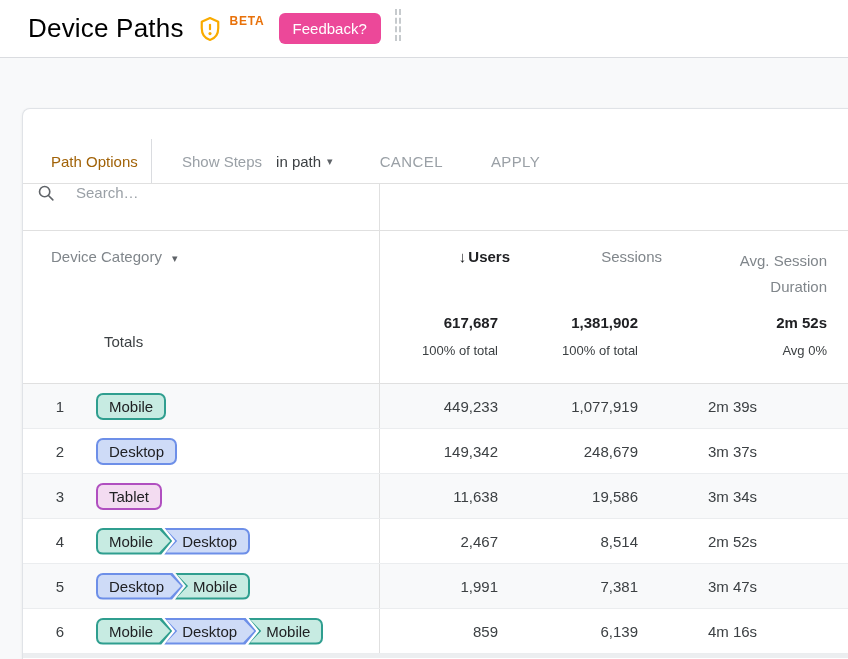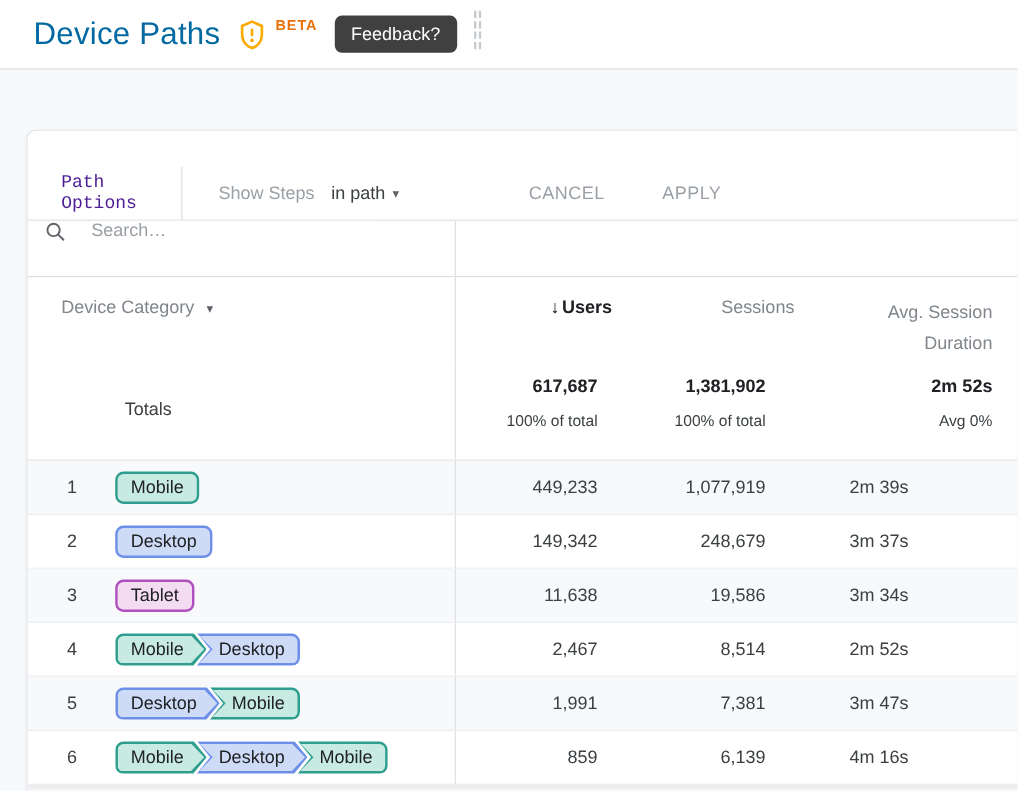--- a/index.html
+++ b/index.html
@@ -8,21 +8,21 @@
     font-family: "Liberation Sans", "DejaVu Sans", sans-serif;
     background:#f8f9fa; position:relative; overflow:hidden; color:#3c4043;
   }
 
   
   .app-header {
     position:absolute; top:0; left:0; right:0; height:58px;
     background:#fff; border-bottom:1px solid #dadce0;
     display:flex; align-items:center; padding-left:28px;
   }
-  .page-title { font-size:26px; font-weight:400; color:#0369a1; letter-spacing:0.2px; }
+  .page-title { font-size:26px; font-weight:400; color:#000000; letter-spacing:0.2px; }
   .shield-wrap { margin-left:15px; display:flex; align-items:center; }
   .beta-badge { font-size:12px; font-weight:700; letter-spacing:0.8px; margin:-16px 0 0 9px; }
   .feedback-btn {
     margin-left:14px; border:none; color:#fff; font-size:15px; font-weight:500;
     padding:7px 14px; border-radius:6px; cursor:pointer;
     font-family:"Liberation Sans","DejaVu Sans",sans-serif;
   }
   .drag-handle {
     position:absolute; left:395px; top:9px; height:32px; width:6px;
     border-left:2px dashed #c6cacd; border-right:2px dashed #c6cacd;
@@ -34,31 +34,31 @@
     background:#fff; border:1px solid #e0e3e7; border-right:none; border-bottom:none;
     border-radius:8px 0 0 0; box-shadow:0 1px 3px rgba(60,64,67,0.08);
     overflow:hidden;
   }
 
   
   .options-row {
     margin-top:30px; height:45px; display:flex; align-items:center;
     border-bottom:1px solid #e0e0e0;
   }
-  .po-label { width:128px; padding-left:28px; font-size:15px; color:#4c1d95;font-family:Liberation Mono, monospace; }
+  .po-label { width:128px; padding-left:28px; font-size:15px; color:#a16207; }
   .divider-v { width:1px; align-self:stretch; background:#dadce0; }
   .steps-group { display:flex; align-items:center; padding-left:30px; }
   .steps-label { font-size:15px; color:#9aa0a6; }
   .steps-value { font-size:15px; color:#3c4043; margin-left:14px; cursor:pointer; display:flex; align-items:center; }
   .caret { font-size:11px; color:#5f6368; margin-left:6px; }
   .cancel-btn, .apply-btn {
     background:none; border:none; color:#9aa0a6; font-size:15px; font-weight:500;
     letter-spacing:0.4px; cursor:pointer; font-family:"Liberation Sans","DejaVu Sans",sans-serif;
   }
-  .cancel-btn { margin-left:108px; }
+  .cancel-btn { margin-left:47px; }
   .apply-btn { margin-left:48px; }
 
   
   .search-row { height:47px; display:grid; grid-template-columns:357px 1fr; border-bottom:1px solid #e0e0e0; }
   .search-cell { border-right:1px solid #e0e0e0; display:flex; align-items:flex-start; padding-left:14px; }
   .search-input {
     border:none; outline:none; font-size:15px; color:#3c4043; margin-left:21px; width:240px;
     font-family:"Liberation Sans","DejaVu Sans",sans-serif;
   }
   .search-input::placeholder { color:#9aa0a6; opacity:1; }
@@ -117,21 +117,21 @@
 <div class="app-header">
   <div class="page-title">Device Paths</div>
   <span class="shield-wrap">
     <svg width="22" height="26" viewBox="0 0 24 28">
       <path d="M12 2 L21 6 V13 C21 20 17 24.5 12 26 C7 24.5 3 20 3 13 V6 Z" fill="none" stroke="#f9ab00" stroke-width="2.4" stroke-linejoin="round"></path>
       <rect x="10.8" y="8.2" width="2.4" height="7.2" rx="1.2" fill="#f9ab00"></rect>
       <circle cx="12" cy="19" r="1.7" fill="#f9ab00"></circle>
     </svg>
   </span>
   <span class="beta-badge" style="color: rgb(232, 113, 10);">BETA</span>
-  <button class="feedback-btn" style="background: #404040;">Feedback?</button>
+  <button class="feedback-btn" style="background: #ec4899;">Feedback?</button>
   <div class="drag-handle"></div>
 </div>
 
 <div class="card">
 
   <div class="options-row">
     <div class="po-label">Path Options</div>
     <div class="divider-v"></div>
     <div class="steps-group">
       <span class="steps-label">Show Steps</span>

